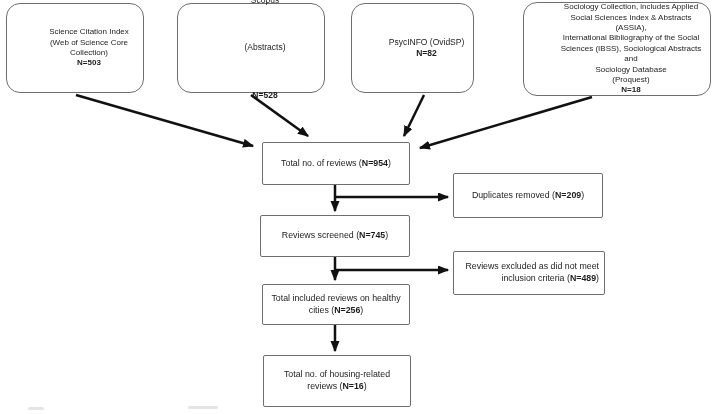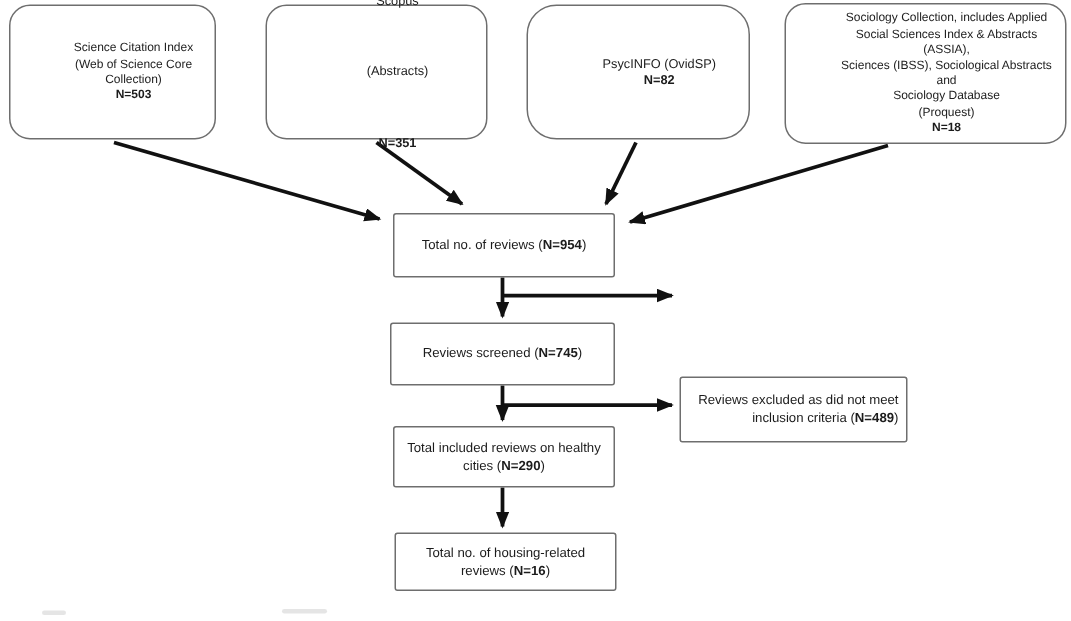--- a/index.html
+++ b/index.html
@@ -61,54 +61,58 @@
   <div class="box r14 f8" style="left:6px;top:3px;width:138px;height:90px;">
     <p>Science Citation Index</p>
     <p>(Web of Science Core</p>
     <p>Collection)</p>
     <p class="nb">N=503</p>
   </div>
 
   <div class="box r14 f85" style="left:177px;top:3px;width:148px;height:90px;gap:36px;">
     <p>Scopus</p>
     <p>(Abstracts)</p>
-    <p class="nb">N=351</p>
+    <p class="nb">N=528</p>
   </div>
 
-  <div class="box r14 f85" style="left:351px;top:3px;width:149px;height:90px;border-radius:20px;">
+  <div class="box r14 f85" style="left:351px;top:3px;width:123px;height:90px;">
     <p>PsycINFO (OvidSP)</p>
     <p class="nb">N=82</p>
   </div>
 
   <div class="box r14 f8" style="left:523px;top:2px;width:188px;height:94px;">
     <p>Sociology Collection, includes Applied</p>
     <p>Social Sciences Index &amp; Abstracts (ASSIA),</p>
+    <p>International Bibliography of the Social</p>
     <p>Sciences (IBSS), Sociological Abstracts and</p>
     <p>Sociology Database</p>
     <p>(Proquest)</p>
     <p class="nb">N=18</p>
   </div>
 
   <div class="box r9 f9" style="left:262px;top:142px;width:148px;height:43px;">
     <p><span>Total no. of reviews (</span><span class="nb">N=954</span><span>)</span></p>
   </div>
 
+  <div class="box r9 f9" style="left:453px;top:173px;width:150px;height:45px;">
+    <p><span>Duplicates removed (</span><span class="nb">N=209</span><span>)</span></p>
+  </div>
 
   <div class="box r9 f9" style="left:260px;top:215px;width:150px;height:42px;">
     <p><span>Reviews screened (</span><span class="nb">N=745</span><span>)</span></p>
   </div>
 
   <div class="box r9 f9" style="left:453px;top:251px;width:152px;height:44px;text-align:right;">
     <p><span>Reviews excluded as did not meet inclusion criteria (</span><span class="nb">N=489</span><span>)</span></p>
   </div>
 
   <div class="box r9 f9" style="left:262px;top:284px;width:148px;height:41px;">
-    <p><span>Total included reviews on healthy cities (</span><span class="nb">N=290</span><span>)</span></p>
+    <p><span>Total included reviews on healthy cities (</span><span class="nb">N=256</span><span>)</span></p>
   </div>
 
-  <div class="box r9 f9" style="left:263px;top:355px;width:148px;height:39px;">
+  <div class="box r9 f9" style="left:263px;top:355px;width:148px;height:52px;">
     <p><span>Total no. of housing-related reviews (</span><span class="nb">N=16</span><span>)</span></p>
   </div>
 
   <div class="artifact" style="left:28px;top:407px;width:16px;"></div>
   <div class="artifact" style="left:188px;top:406px;width:30px;"></div>
 
 </div>
 
 </body></html>

